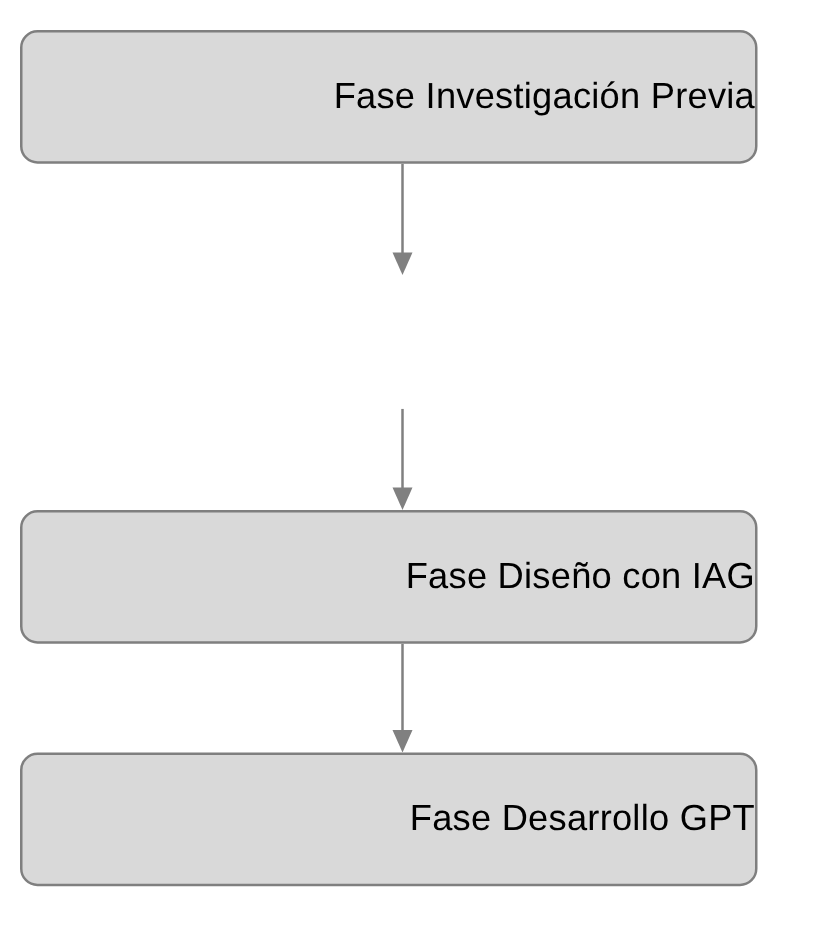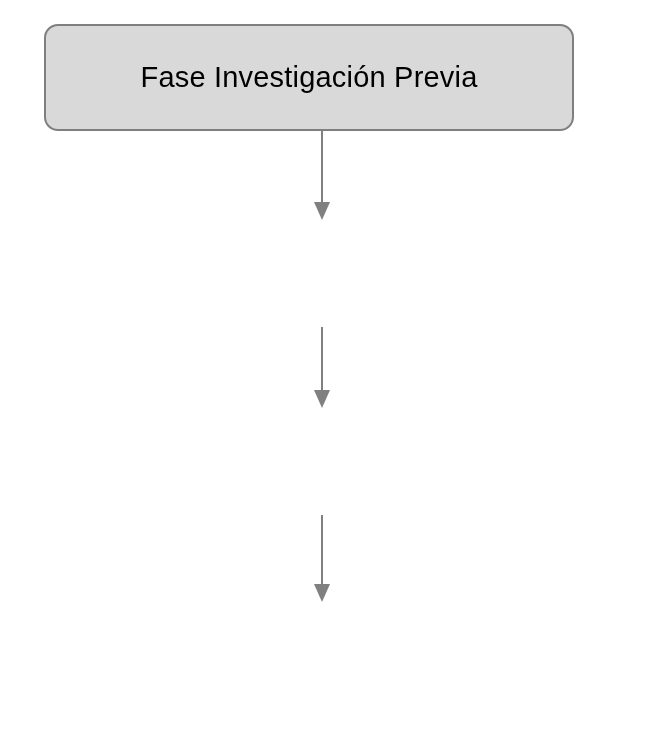--- a/index.html
+++ b/index.html
@@ -16,29 +16,29 @@
   }
   .canvas {
     position: relative;
     width: 650px;
     height: 740px;
     background: var(--bg);
     overflow: hidden;
   }
   .node {
     position: absolute;
-    left: 44px;
-    width: 530px;
+    left: 16px;
+    width: 590px;
     height: 107px;
     background: var(--node-fill);
     border: 2px solid var(--node-border);
     border-radius: 14px;
     display: flex;
     align-items: center;
-    justify-content: center;
+    justify-content: flex-end;
   }
   .node-label {
     color: var(--text);
     font-size: 29px;
     letter-spacing: 0.2px;
     text-align: center;
     white-space: nowrap;
   }
   .node-1 { top: 24px; }
   .node-2 { top: 220px; }
@@ -69,20 +69,26 @@
     <line x1="9" y1="0" x2="9" y2="73"></line>
     <polygon points="1,71 17,71 9,89"></polygon>
   </svg>
 
 
   <svg class="connector connector-2" viewBox="0 0 18 81" preserveAspectRatio="none">
     <line x1="9" y1="0" x2="9" y2="65"></line>
     <polygon points="1,63 17,63 9,81"></polygon>
   </svg>
 
+  <div class="node node-3">
+    <span class="node-label">Fase Diseño con IAG</span>
+  </div>
 
   <svg class="connector connector-3" viewBox="0 0 18 87" preserveAspectRatio="none">
     <line x1="9" y1="0" x2="9" y2="71"></line>
     <polygon points="1,69 17,69 9,87"></polygon>
   </svg>
 
+  <div class="node node-4">
+    <span class="node-label">Fase Desarrollo GPT</span>
+  </div>
 
 </div>
 
 </body></html>

